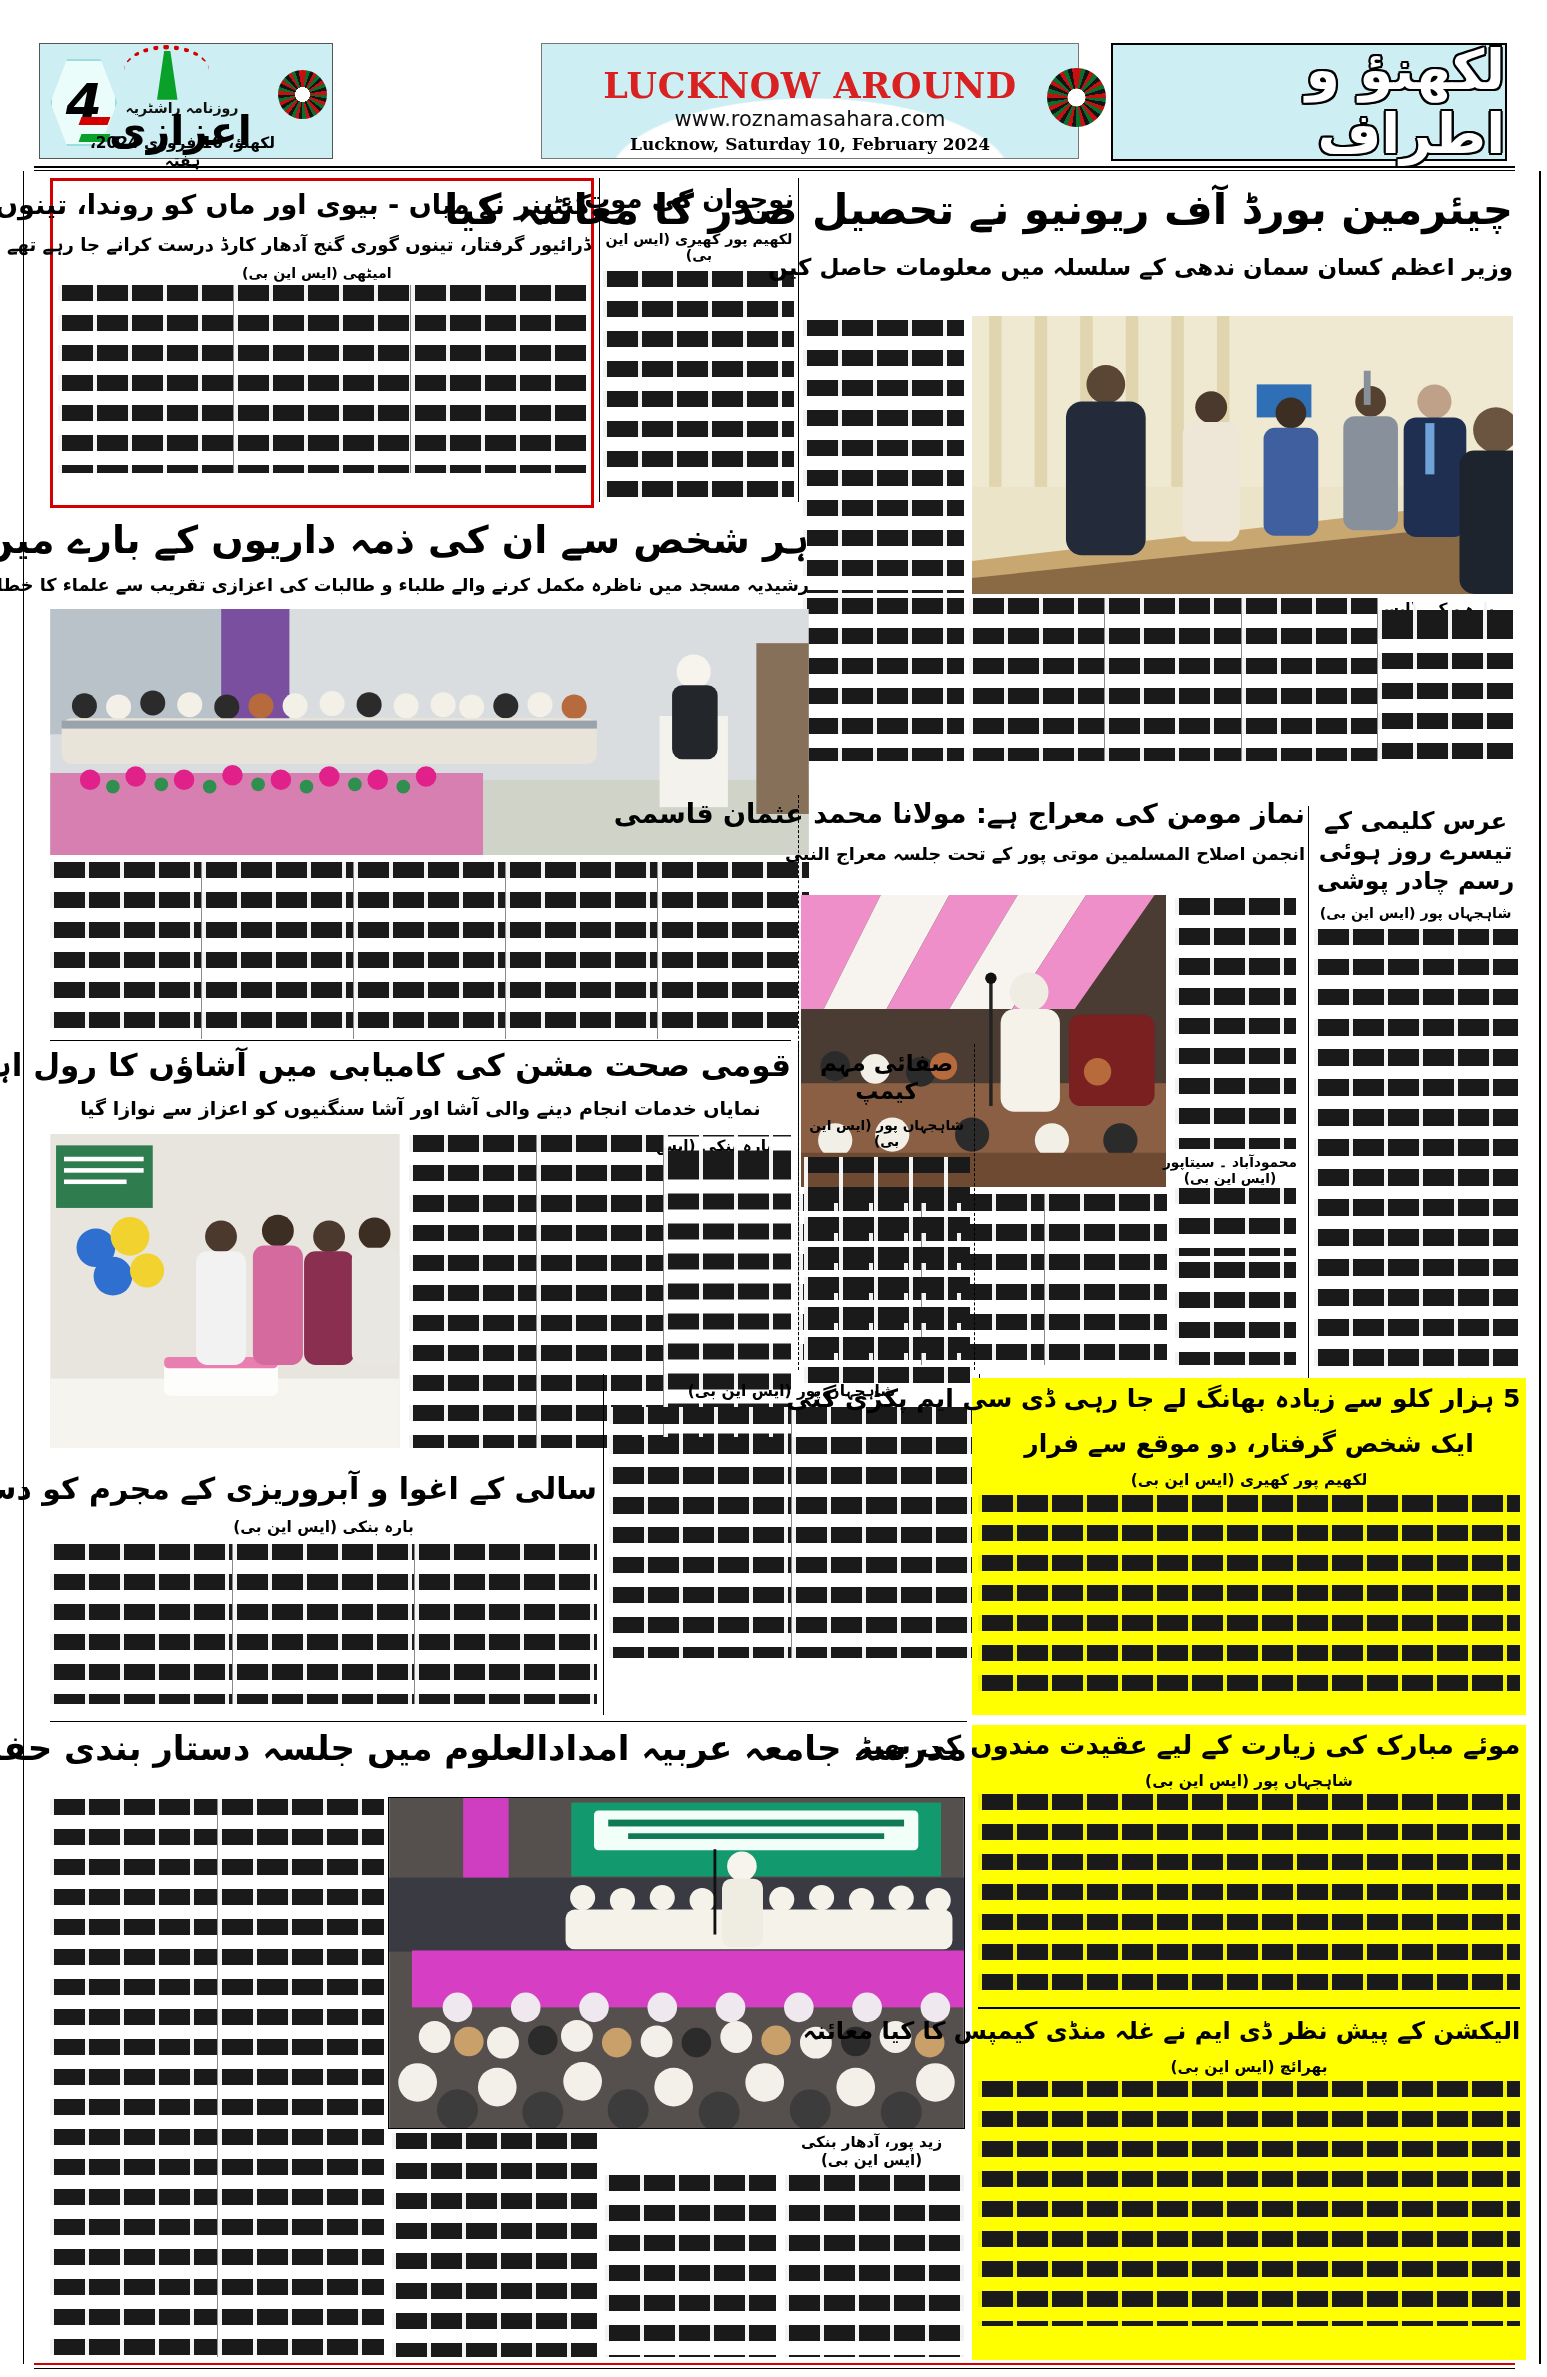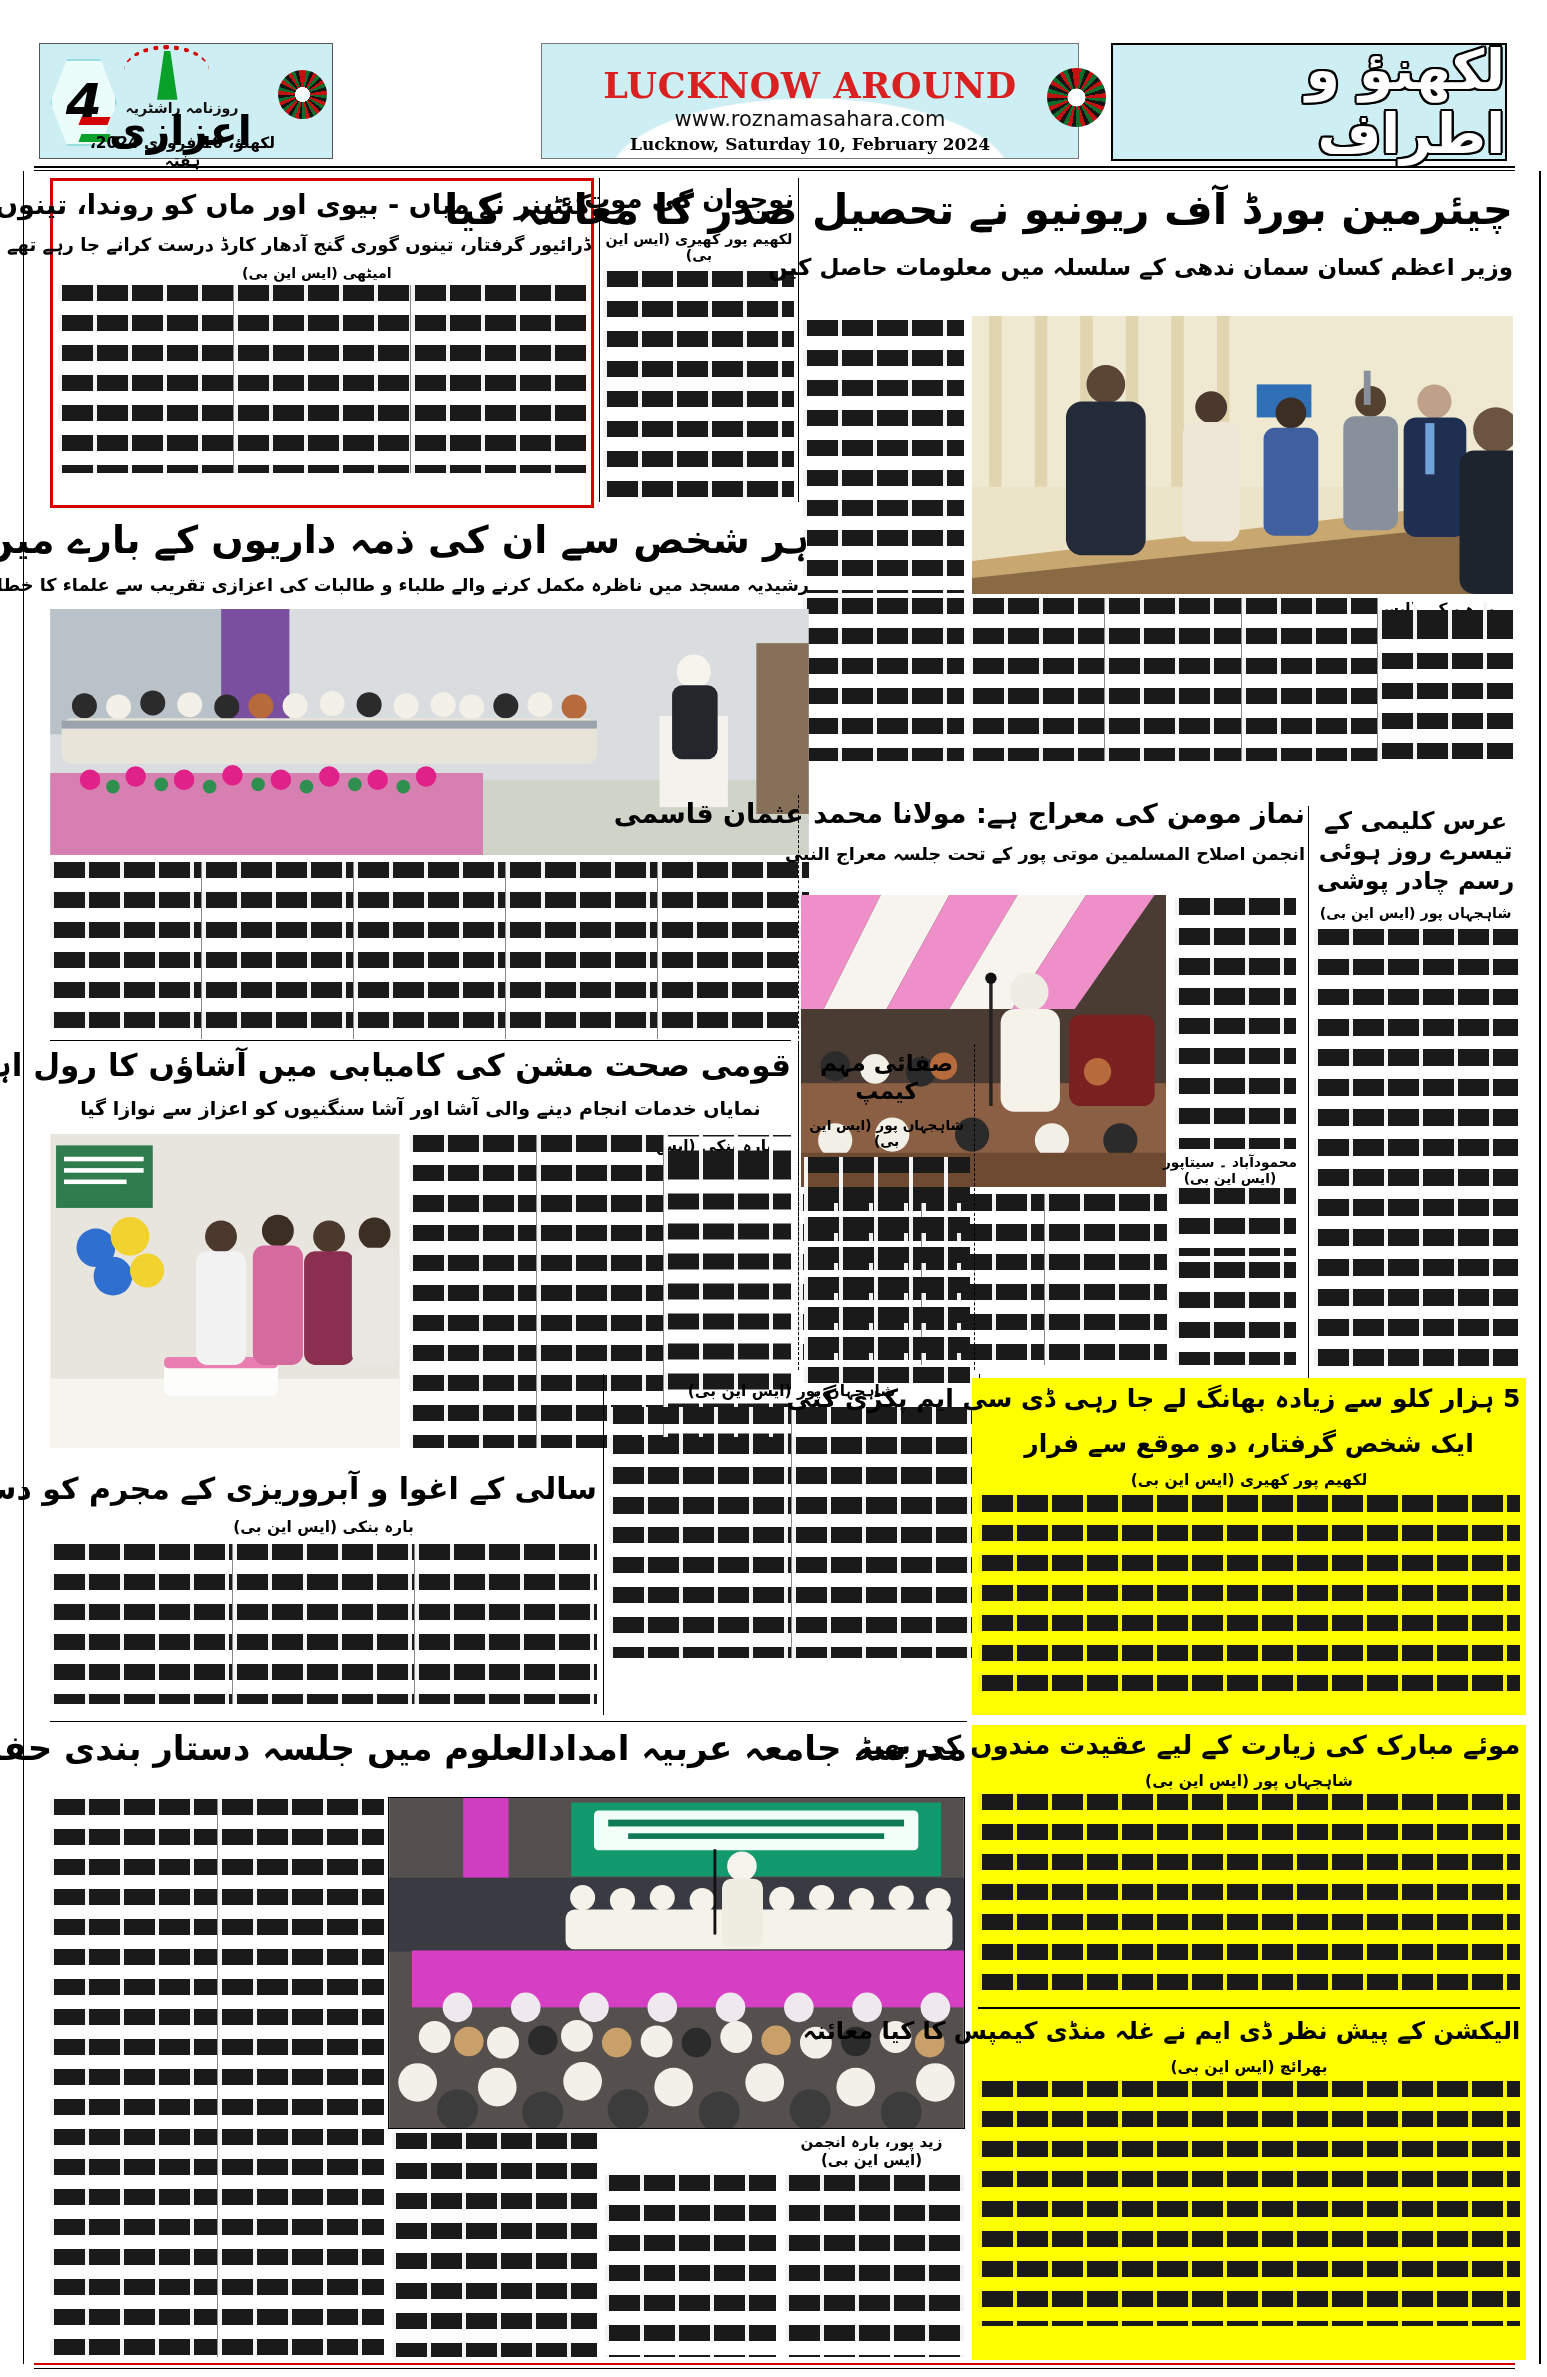--- a/index.html
+++ b/index.html
@@ -451,21 +451,21 @@
             </g>
         </g>
       </svg>
     </div>
 
     <div class="cols" style="position:absolute;left:0;top:74px;width:334px;height:558px">
       <div class="c tx"></div>
       <div class="c tx"></div>
     </div>
 
-    <div class="abs ur byr" style="left:729px;top:408px;width:185px;font-size:15px">زید پور، بارہ انجمن (ایس این بی)</div>
+    <div class="abs ur byr" style="left:729px;top:408px;width:185px;font-size:15px">زید پور، آدھار بنکی (ایس این بی)</div>
     <div class="tx abs" style="left:555px;top:450px;width:171px;height:182px"></div>
     <div class="tx abs" style="left:735px;top:450px;width:179px;height:182px"></div>
     <div class="tx abs" style="left:342px;top:408px;width:205px;height:224px"></div>
   </div>
 
   <div class="abs yellow" style="left:972px;top:1725px;width:554px;height:635px;padding:0 5.7px;box-sizing:border-box">
     <div>
       <div class="ur hl" style="font-size:26px;margin-top:4.6px">موئے مبارک کی زیارت کے لیے عقیدت مندوں کی بھیڑ</div>
       <div class="ur byr" style="margin-top:10.3px">شاہجہاں پور (ایس این بی)</div>
       <div class="tx-y" style="height:205px;margin-top:4.6px"></div>

